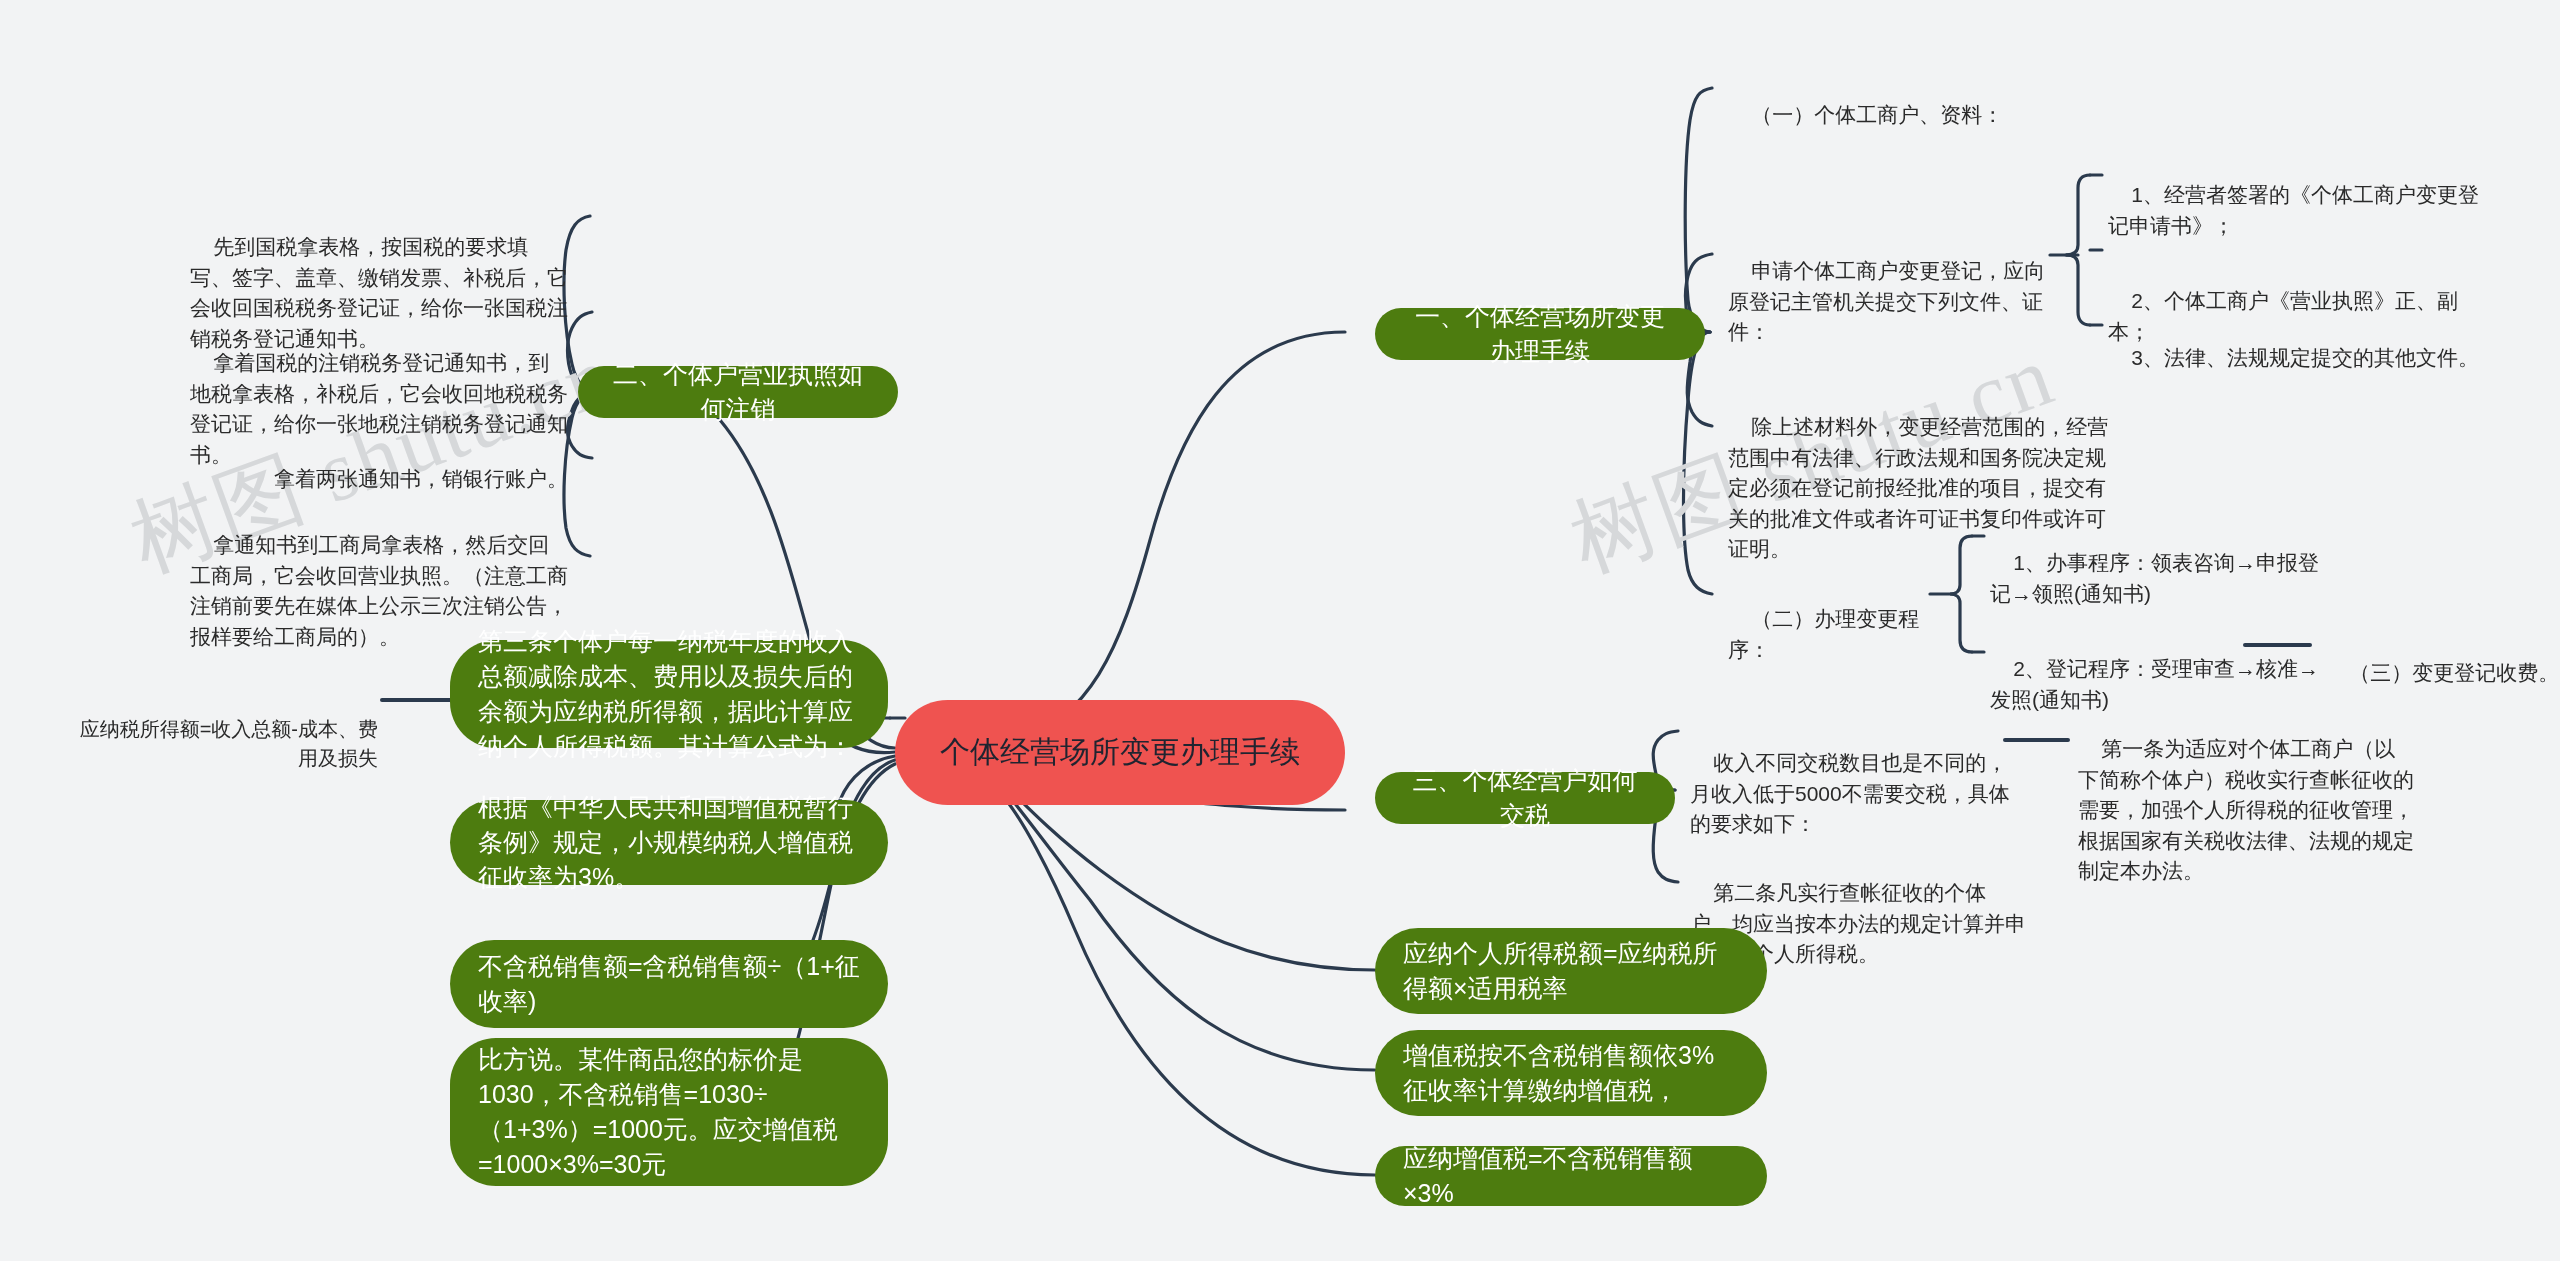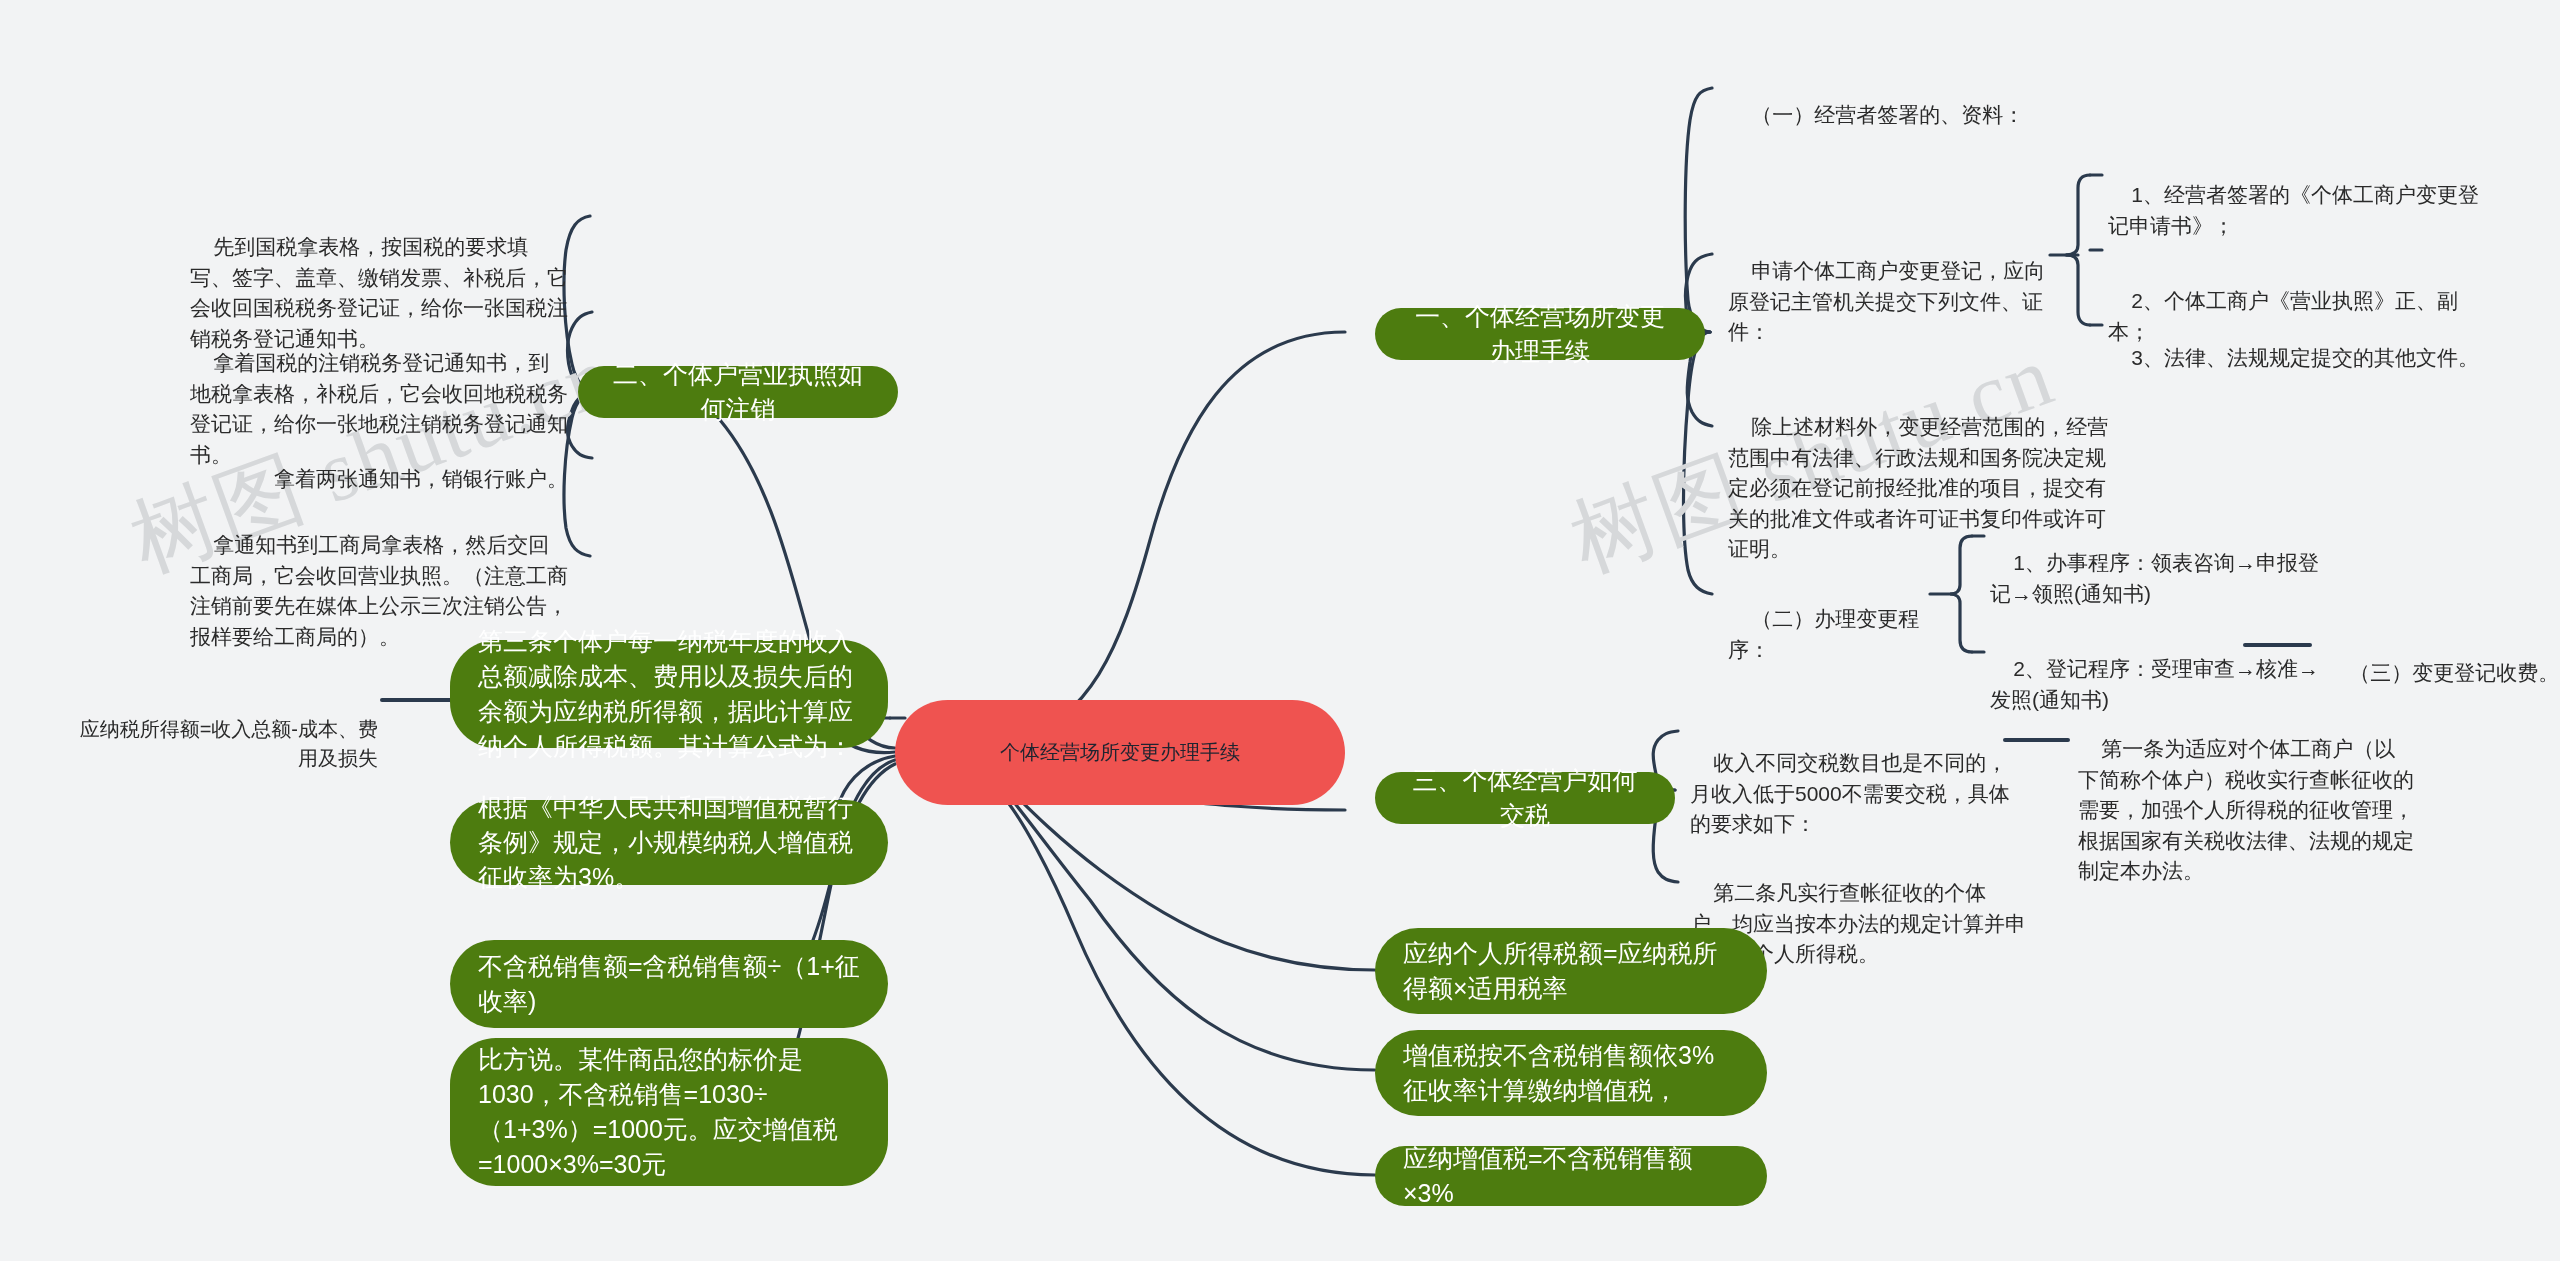--- a/index.html
+++ b/index.html
@@ -25,21 +25,21 @@
   }
   .node{position:absolute;z-index:3;box-sizing:border-box;}
 
   
   .root{
     background:#ef5350;
     color:#1f2430;
     border-radius:60px;
     display:flex;align-items:center;justify-content:center;
     text-align:center;
-    font-size:20px;
+    font-size:30px;
     line-height:1.35;
     padding:14px 26px;
   }
   
   .dark{
     background:#4d7c0f;
     color:#ffffff;
     border-radius:40px;
     display:flex;align-items:center;
     font-size:25px;
@@ -122,21 +122,21 @@
 
   <div class="node root" style="left:895px;top:700px;width:450px;height:105px;">
     <span>个体经营场所变更办理手续</span>
   </div>
 
   <div class="node dark center" style="left:1375px;top:308px;width:330px;height:52px;">
     <span>一、个体经营场所变更办理手续</span>
   </div>
 
   <div class="node txt" style="left:1728px;top:70px;width:400px;">
-    <span>（一）经营者签署的、资料：</span>
+    <span>（一）个体工商户、资料：</span>
   </div>
 
   <div class="node txt" style="left:1728px;top:226px;width:330px;">
     <span>申请个体工商户变更登记，应向原登记主管机关提交下列文件、证件：</span>
   </div>
 
   <div class="node txt" style="left:2108px;top:150px;width:392px;">
     <span>1、经营者签署的《个体工商户变更登记申请书》；</span>
   </div>
   <div class="node txt" style="left:2108px;top:256px;width:392px;">

